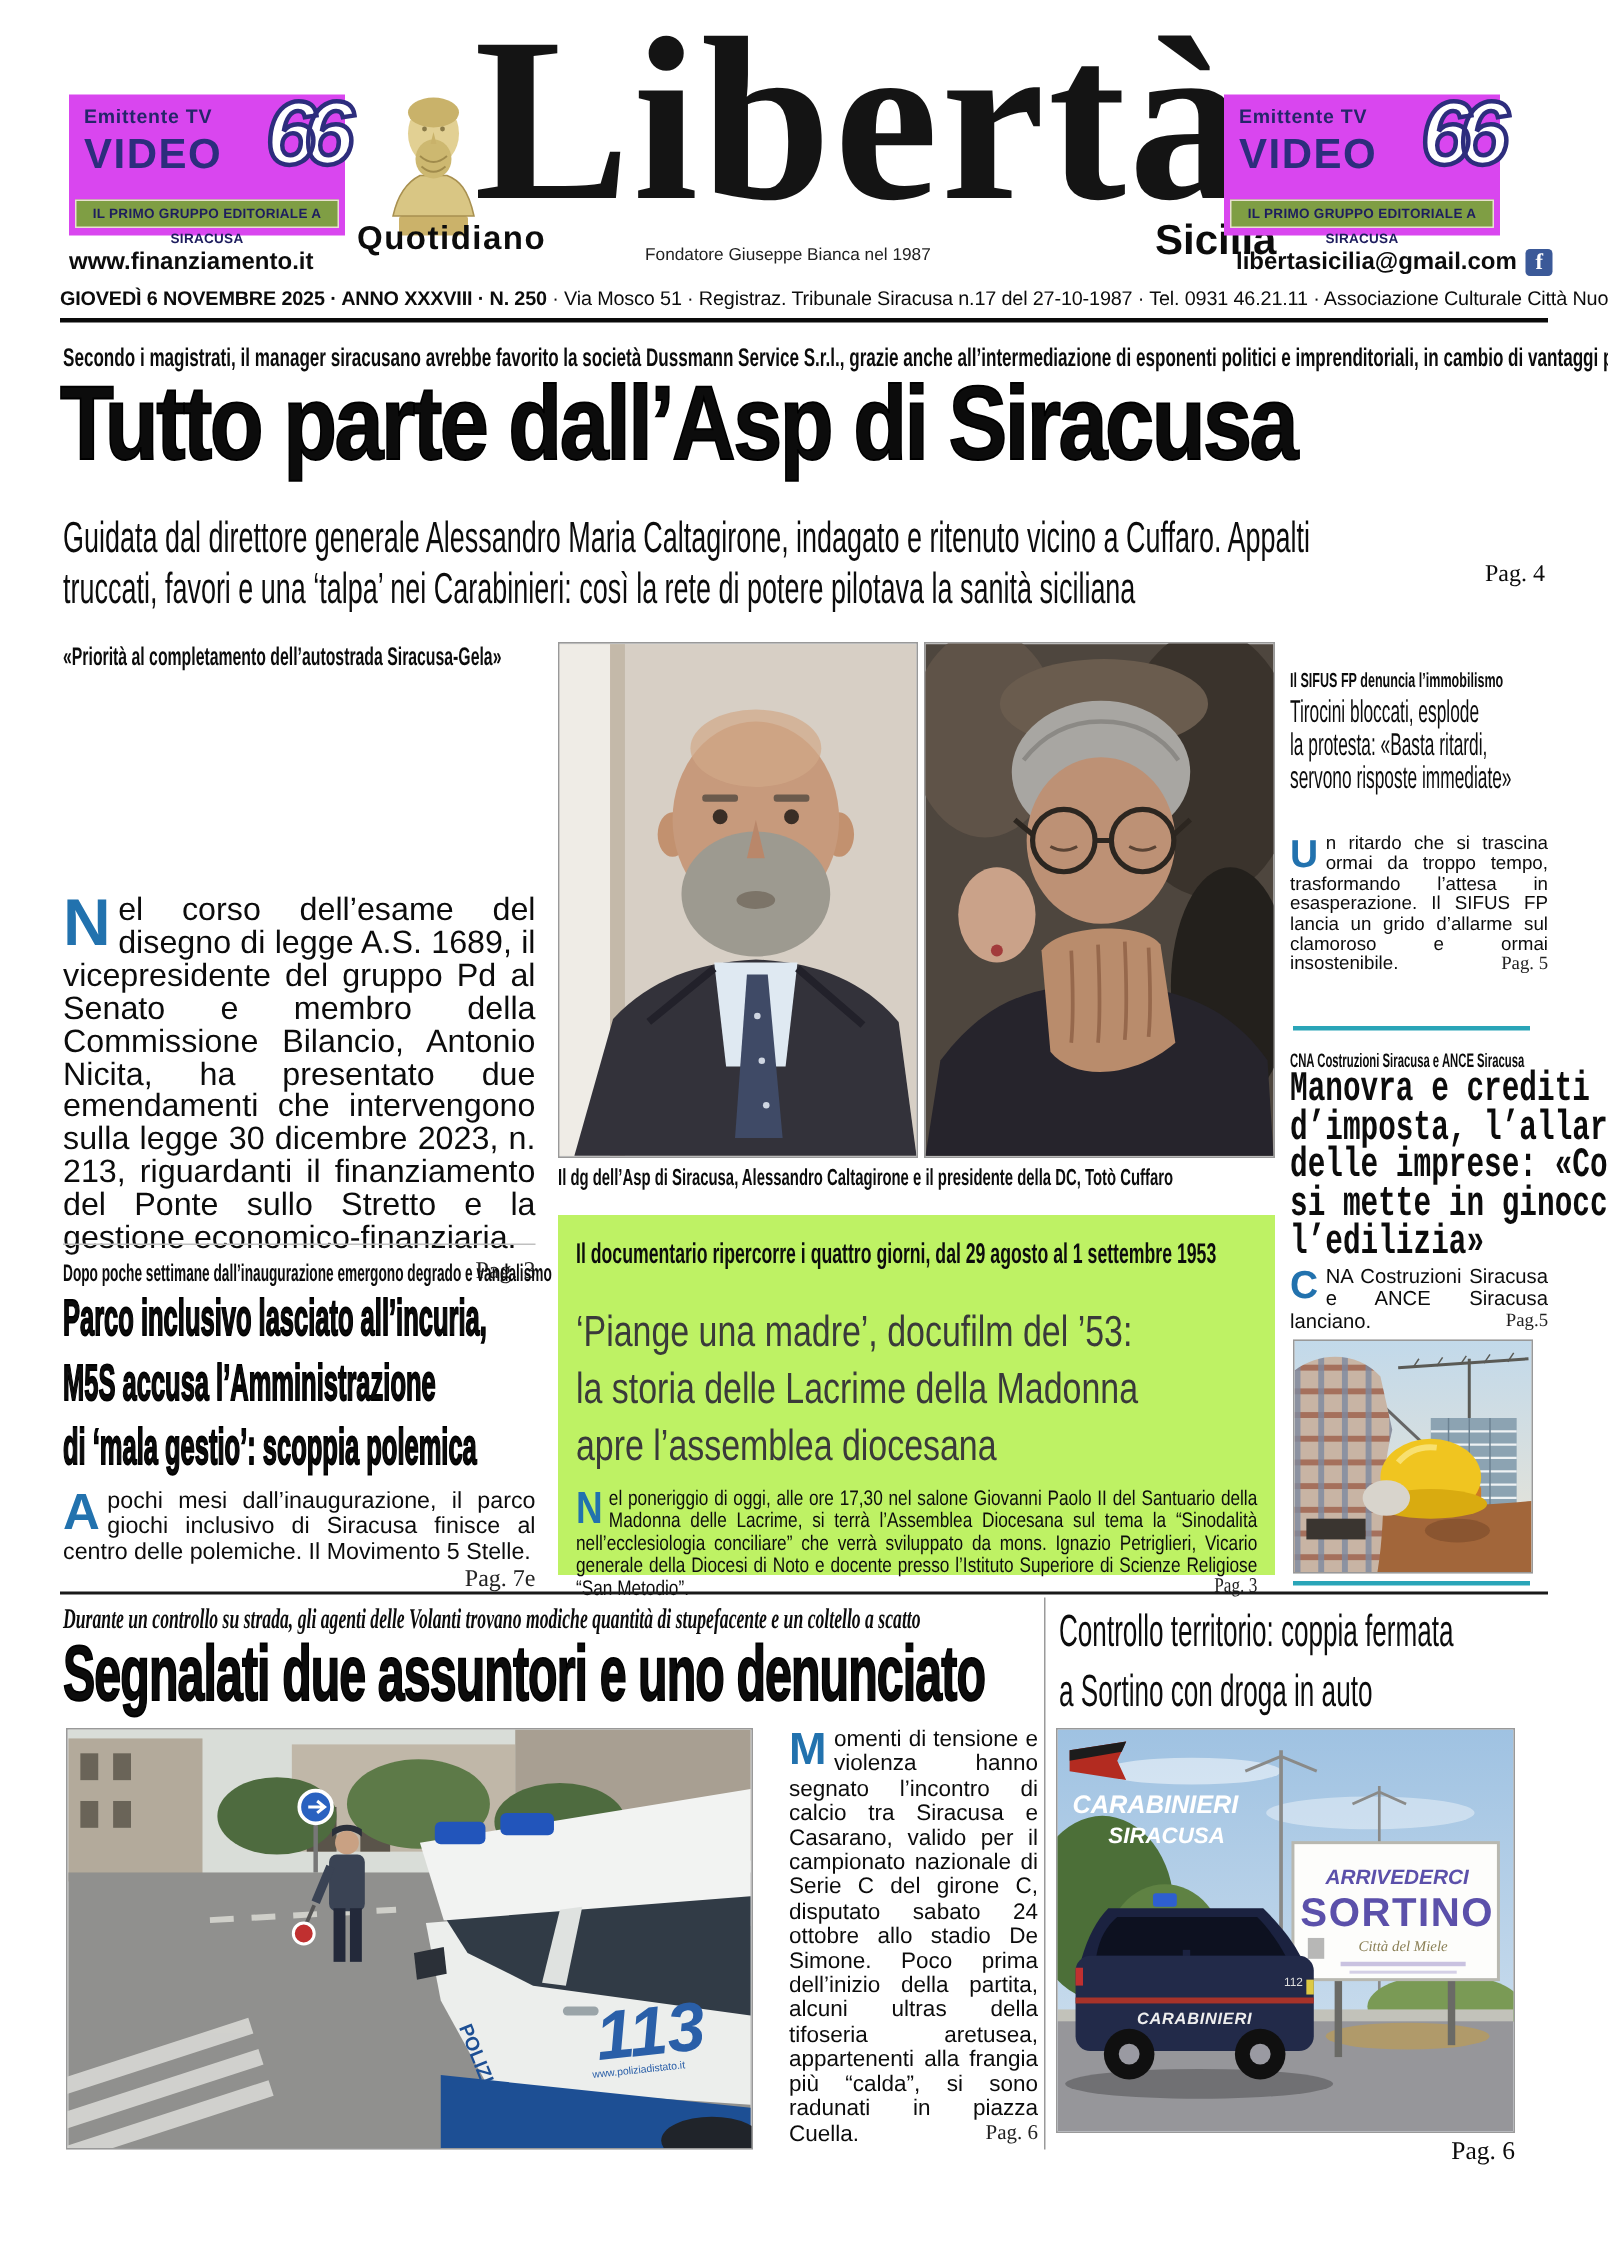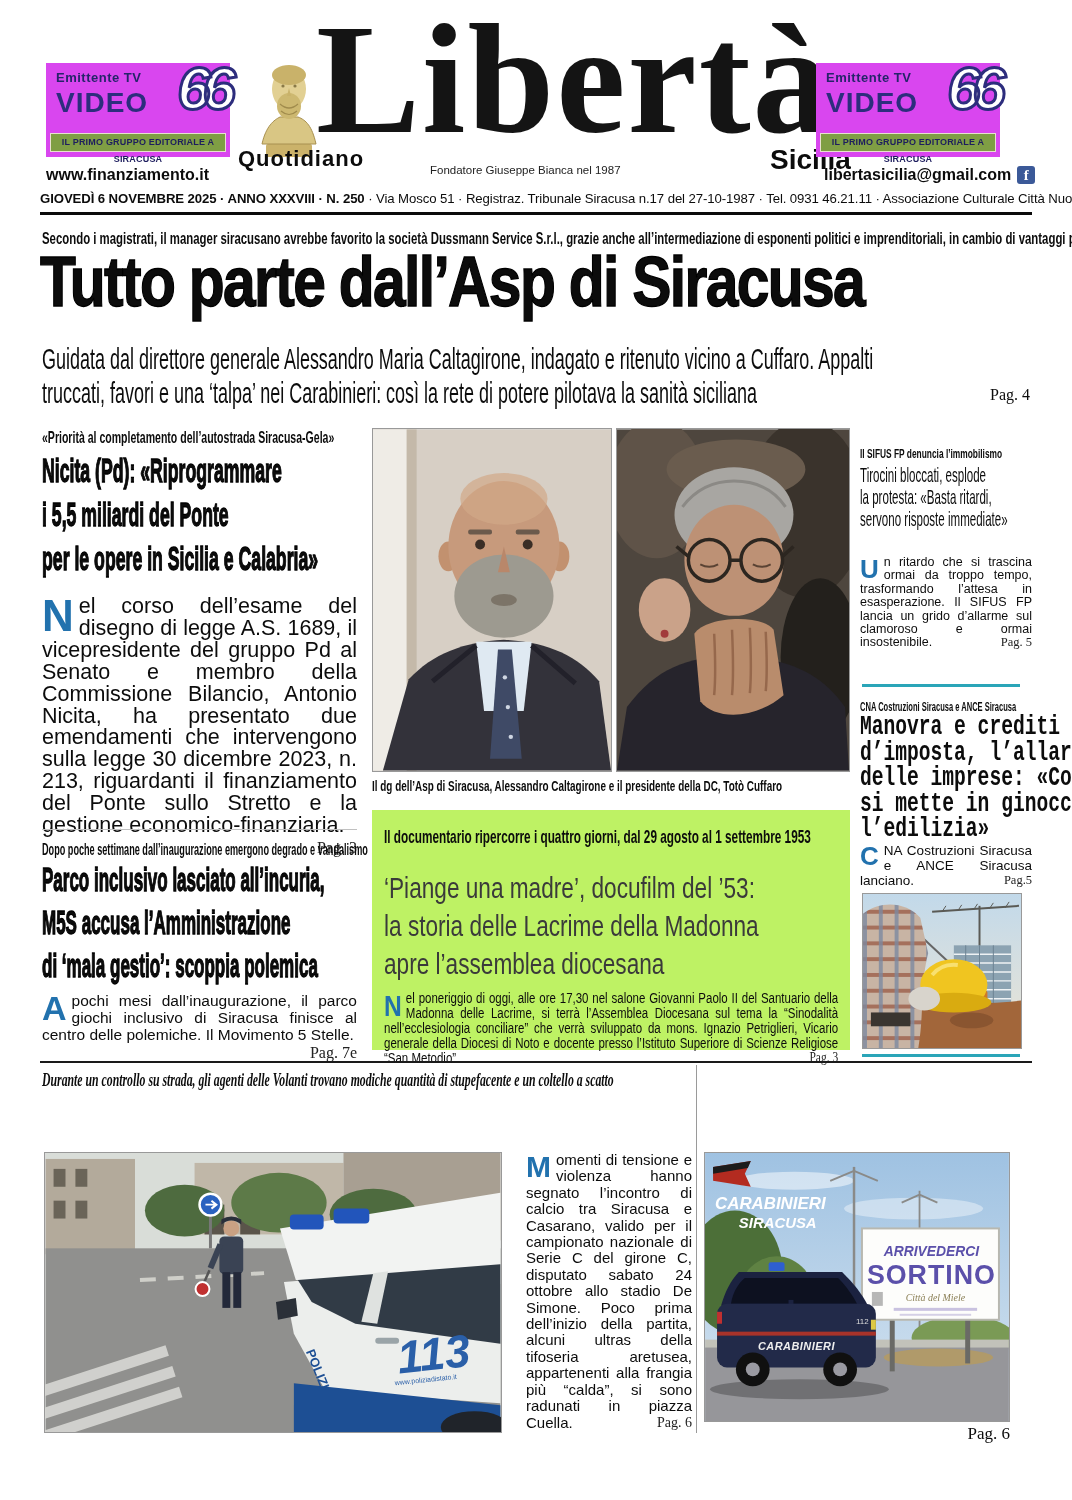--- a/index.html
+++ b/index.html
@@ -93,31 +93,24 @@
   </div>
   <div class="abs" style="left:40px;top:246px;width:992px;font-size:70px;letter-spacing:-2px;line-height:1.05;">
     <span class="sq sx84 nw heavy">Tutto parte dall’Asp di Siracusa</span>
   </div>
   <div class="abs" style="left:42px;top:342px;width:990px;font-size:29px;line-height:34px;">
     <div class="sq sx62">
       <div class="nw">Guidata dal direttore generale Alessandro Maria Caltagirone, indagato e ritenuto vicino a Cuffaro.  Appalti</div>
       <div class="nw">truccati, favori e una ‘talpa’ nei Carabinieri: così la rete di potere pilotava la sanità siciliana</div>
     </div>
   </div>
-  <div class="abs serif" style="left:930px;top:386px;width:100px;text-align:right;font-size:16px;">Pag. 4</div>
+  <div class="abs serif" style="left:930px;top:374px;width:100px;text-align:right;font-size:16px;">Pag. 4</div>
 
   <div class="abs" style="left:42px;top:428px;width:315px;font-size:17px;">
     <span class="sq sx62 nw kick">«Priorità al completamento dell’autostrada Siracusa-Gela»</span>
-  </div>
-  <div class="abs" style="left:42px;top:448px;width:315px;font-size:34px;line-height:44px;">
-    <div class="sq sx52 heavy">
-      <div class="nw">Nicita (Pd): «Riprogrammare</div>
-      <div class="nw">i 5,5 miliardi del Ponte</div>
-      <div class="nw">per le opere in Sicilia e Calabria»</div>
-    </div>
   </div>
   <div class="abs body" style="left:42px;top:596px;width:315px;font-size:21.5px;line-height:21.9px;">
     <span class="dc" style="font-size:44px;">N</span><span>el corso dell’esame del disegno di legge A.S. 1689, il vicepresidente del gruppo Pd al Senato e membro della Commissione Bilancio, Antonio Nicita, ha presentato due emendamenti che intervengono sulla legge 30 dicembre 2023, n. 213, riguardanti il finanziamento del Ponte sullo Stretto e la gestione economico-finanziaria.</span>
     <span class="pref" style="font-size:16px;">Pag. 3</span>
   </div>
   <div class="abs" style="left:42px;top:829px;width:315px;height:1px;background:#c0c0c0;"></div>
 
   <div class="abs" style="left:42px;top:841px;width:315px;font-size:16px;">
     <span class="sq sx57 nw kick">Dopo poche settimane dall’inaugurazione emergono degrado e vandalismo</span>
   </div>
@@ -263,23 +256,32 @@
     <ellipse cx="62" cy="106" rx="16" ry="12" fill="#d8d4cc"></ellipse>
     <rect x="8" y="120" width="40" height="14" fill="#3a3530"></rect>
   </svg>
   <div class="abs teal" style="left:862px;top:1054px;width:158px;height:3px;"></div>
 
   <div class="abs" style="left:40px;top:1061px;width:992px;height:2px;background:#1a1a1a;"></div>
 
   <div class="abs serif" style="left:42px;top:1069px;width:646px;font-size:19px;font-style:italic;font-weight:600;">
     <span class="sq sx62 nw">Durante un controllo su strada, gli agenti delle Volanti trovano modiche quantità di stupefacente e un coltello a scatto</span>
   </div>
+  <div class="abs" style="left:42px;top:1086px;width:646px;font-size:52px;letter-spacing:-1px;">
+    <span class="sq sx62 nw heavy">Segnalati due assuntori e uno denunciato</span>
+  </div>
 
   <div class="abs" style="left:696px;top:1065px;width:1px;height:368px;background:#9a9a9a;"></div>
 
+  <div class="abs" style="left:706px;top:1068px;width:326px;font-size:30px;line-height:40px;">
+    <div class="sq sx58">
+      <div class="nw">Controllo territorio: coppia fermata</div>
+      <div class="nw">a Sortino con droga in auto</div>
+    </div>
+  </div>
 
   <svg class="abs photo" style="left:44px;top:1152px;" width="458" height="281" viewBox="0 0 458 281">
     <rect width="458" height="281" fill="#d9ddd8"></rect>
     <rect x="0" y="6" width="90" height="96" fill="#b3aa9b"></rect>
     <rect x="8" y="16" width="12" height="18" fill="#6a6458"></rect>
       <rect x="30" y="16" width="12" height="18" fill="#6a6458"></rect>
     <rect x="8" y="48" width="12" height="18" fill="#6a6458"></rect>
       <rect x="30" y="48" width="12" height="18" fill="#6a6458"></rect>
     <rect x="150" y="10" width="150" height="72" fill="#c0b7a8"></rect>
     <rect x="300" y="0" width="158" height="88" fill="#a89f92"></rect>

